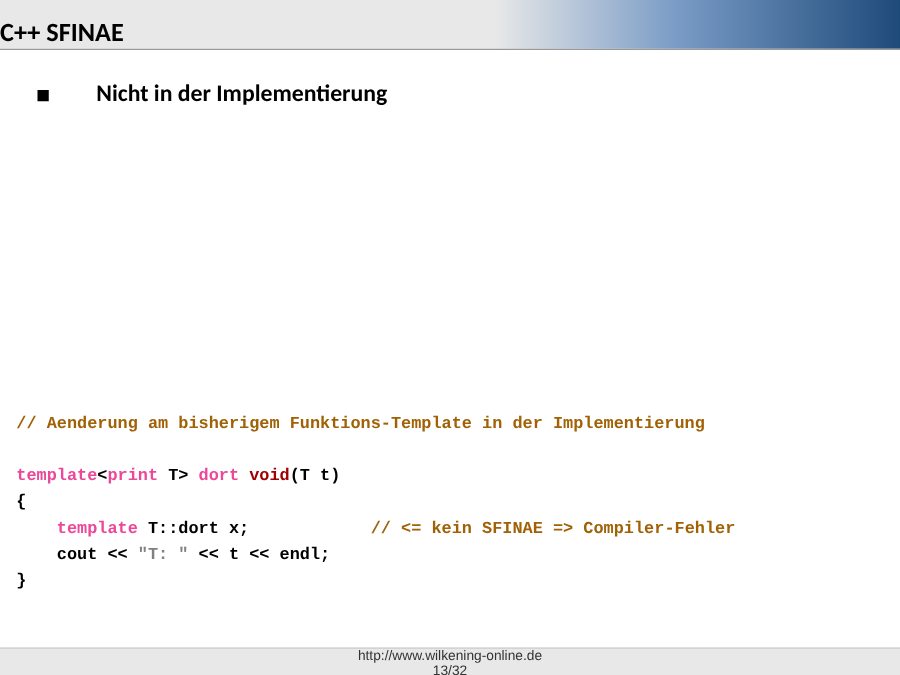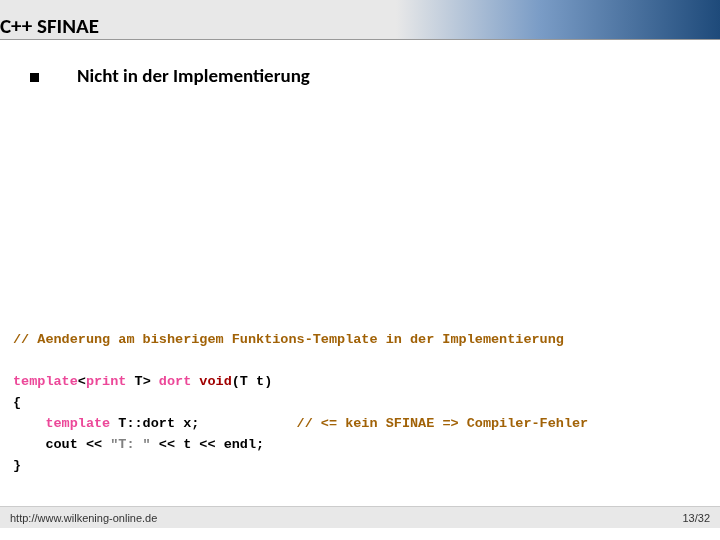--- a/index.html
+++ b/index.html
@@ -76,33 +76,34 @@
     white-space: pre;
     color: #000;
     font-weight: bold;
   }
   .cm { color: #a16207; }
   .kw { color: #ec4899; }
   .fn { color: #a00000; }
   .str { color: #808080; }
   .footer {
     position: absolute;
-    bottom: 12px;
+    bottom: 0;
     left: 0;
     right: 0;
     height: 22px;
     background: #e8e8e8;
     border-top: 1px solid #ccc;
     display: flex;
     justify-content: space-between;
     align-items: center;
     padding: 0 10px;
     font-size: 11px;
     font-family: Arial, sans-serif;
     color: #333;
+    flex-direction: column;
   }
 </style>
 </head>
 <body>
 
 <div class="title-bar">
   <h1>C++ SFINAE</h1>
 </div>
 
 <div class="content">

